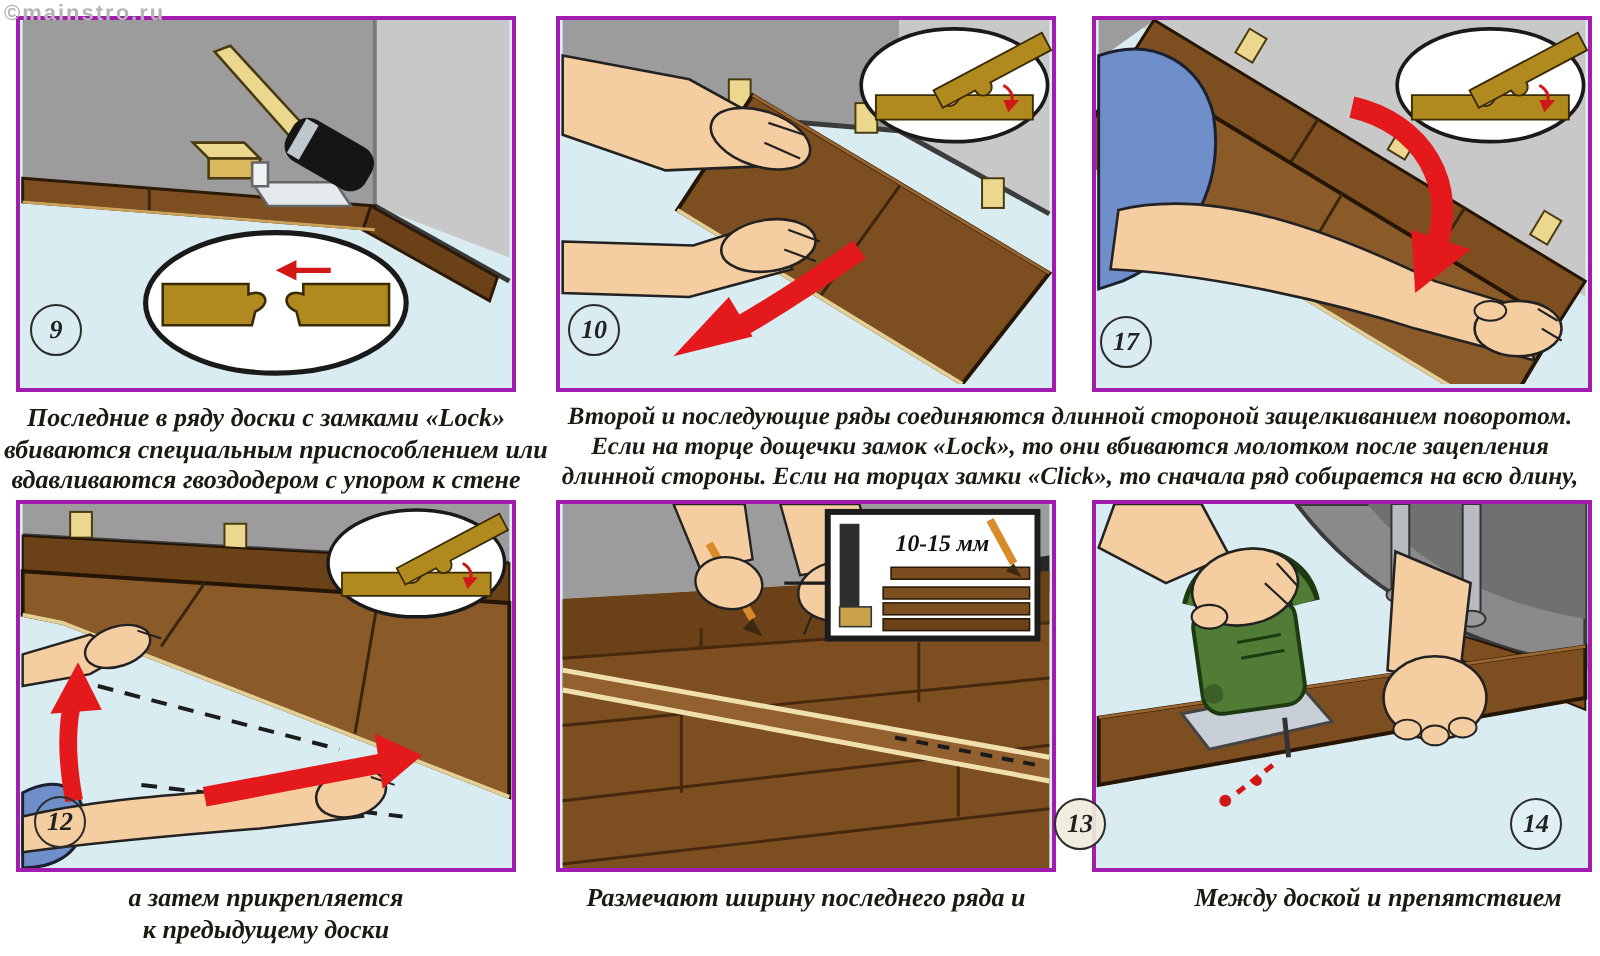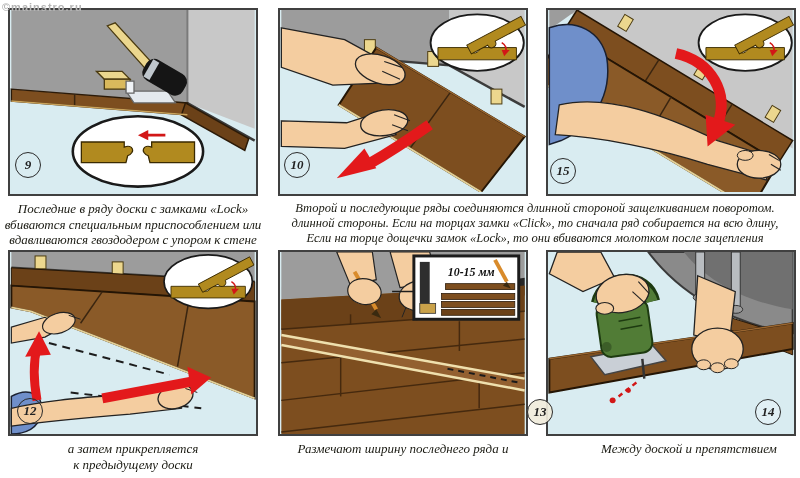--- a/index.html
+++ b/index.html
@@ -1,25 +1,25 @@
 <!DOCTYPE html>
 <html><head>
 <meta charset="utf-8">
 <style>
   html,body{margin:0;padding:0;background:#fff;}
   .canvas{position:relative;width:800px;height:478px;background:#ffffff;overflow:hidden;
           font-family:"Liberation Serif", serif;}
   .watermark{position:absolute;left:2px;top:1px;font:700 11px "Liberation Sans", sans-serif;
              color:#b4b4b4;letter-spacing:1px;z-index:9;}
-  .panel{position:absolute;width:250px;height:188px;border:2px solid #404040;
+  .panel{position:absolute;width:250px;height:188px;border:2px solid #a21caf;
          box-sizing:border-box;background:#d9ecf1;}
   .panel.row2{height:186px;}
   .panel svg{display:block;width:246px;height:182px;}
   .cap{position:absolute;text-align:center;color:#1a1a12;
-       font-style:italic;font-weight:400;line-height:1.2;}
+       font-style:italic;font-weight:700;line-height:1.2;}
   .cap div{white-space:nowrap;}
   .cap-small{font-size:13px;}
   .cap-wide{font-size:12.5px;text-align:center;}
   .num{position:absolute;width:26px;height:26px;border:1.6px solid #2b2b2b;border-radius:50%;
        display:flex;align-items:center;justify-content:center;
        font:italic 700 13px "Liberation Serif", serif;color:#222;box-sizing:border-box;z-index:5;}
   .num.light{background:rgba(240,235,219,0.92);margin-left:48px;}
   .num.blue{background:rgba(226,240,245,0.92);}
   .defs{position:absolute;width:0;height:0;overflow:hidden;}
 </style>
@@ -289,35 +289,35 @@
       <g>
         <line x1="88" y1="132" x2="70" y2="146" stroke="#d21717" stroke-width="2.5" stroke-dasharray="5 4"></line>
         <circle cx="64" cy="150" r="3" fill="#d21717"></circle>
         <circle cx="80" cy="140" r="2.5" fill="#d21717"></circle>
       </g>
     </svg>
   </section>
 
   <div class="num" style="left:15px;top:152px">9</div>
   <div class="num" style="left:284px;top:152px">10</div>
-  <div class="num" style="left:550px;top:158px">15</div>
+  <div class="num" style="left:550px;top:158px">17</div>
   <div class="num" style="left:17px;top:398px">12</div>
   <div class="num light" style="left:479px;top:399px">13</div>
   <div class="num blue" style="left:755px;top:399px">14</div>
 
   <div class="cap cap-small" style="left:2px;top:201px;width:262px">
     <div>Последние в ряду доски с замками «Lock»</div>
     <div>вбиваются специальным приспособлением или</div>
     <div>вдавливаются гвоздодером с упором к стене</div>
   </div>
 
   <div class="cap cap-wide" style="left:270px;top:201px;width:530px">
     <div>Второй и последующие ряды соединяются длинной стороной защелкиванием поворотом.</div>
+    <div>Если на торце дощечки замок «Lock», то они вбиваются молотком после зацепления</div>
     <div>длинной стороны. Если на торцах замки «Click», то сначала ряд собирается на всю длину,</div>
-    <div>Если на торце дощечки замок «Lock», то они вбиваются молотком после зацепления</div>
   </div>
 
   <div class="cap cap-small" style="left:2px;top:441px;width:262px">
     <div>а затем прикрепляется</div>
     <div>к предыдущему доски</div>
   </div>
 
   <div class="cap cap-small" style="left:272px;top:441px;width:262px">
     <div>Размечают ширину последнего ряда и</div>
   </div>

